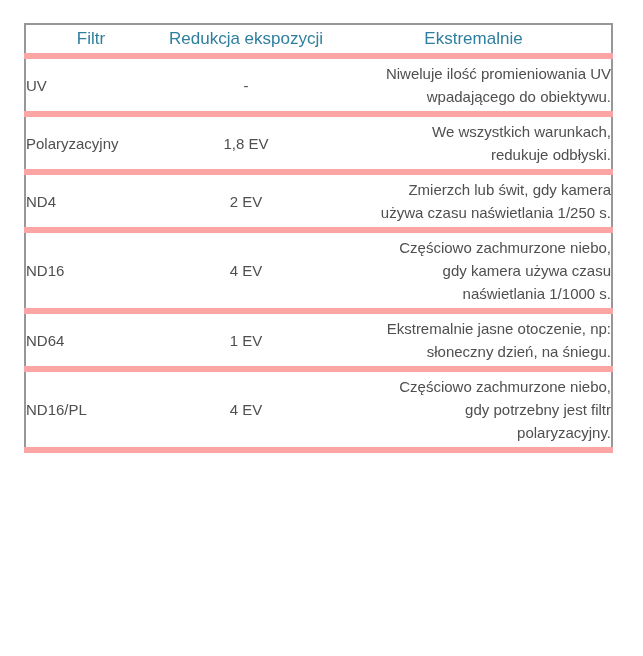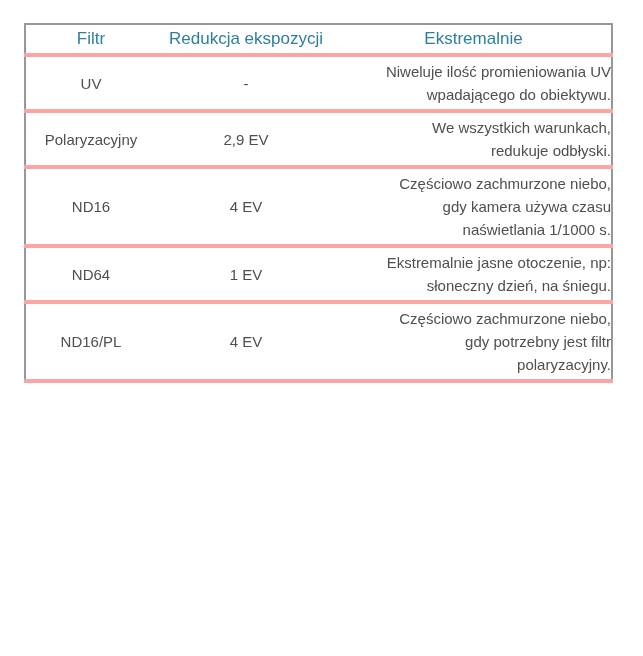--- a/index.html
+++ b/index.html
@@ -21,40 +21,40 @@
     top: 23px;
     width: 587px;
     border-collapse: collapse;
     table-layout: fixed;
     background: #ffffff;
     border: 2px solid #979797;
   }
   table.filters th,
   table.filters td {
     border-top: 2px solid #979797;
-    border-bottom: 4px solid #fca5a5;
+    border-bottom: 6px solid #fca5a5;
     border-left: none;
     border-right: none;
   }
   table.filters th {
     font-size: 17px;
     font-weight: 400;
     color: #2e7f9f;
     text-align: center;
     padding: 3px 0;
     line-height: 22px;
   }
   table.filters td {
     font-size: 15px;
     color: #4f4f4f;
     vertical-align: middle;
     padding: 3px 0;
     line-height: 23px;
   }
-  td.cell-filter  { text-align: center; }
+  td.cell-filter  { text-align: left; }
   td.cell-ev      { text-align: center; }
   td.cell-app {
     text-align: right;
     padding: 3px 10px 3px 20px;
     white-space: pre-line;
   }
 </style>
 </head>
 <body>
 
@@ -74,23 +74,29 @@
     </thead>
     <tbody id="table-body">
         <tr>
     <td class="cell-filter">UV</td>
     <td class="cell-ev">-</td>
     <td class="cell-app">Niweluje ilość promieniowania UV
 wpadającego do obiektywu.</td>
   </tr>
         <tr>
     <td class="cell-filter">Polaryzacyjny</td>
-    <td class="cell-ev">2,9 EV</td>
+    <td class="cell-ev">1,8 EV</td>
     <td class="cell-app">We wszystkich warunkach,
 redukuje odbłyski.</td>
+  </tr>
+        <tr>
+    <td class="cell-filter">ND4</td>
+    <td class="cell-ev">2 EV</td>
+    <td class="cell-app">Zmierzch lub świt, gdy kamera
+używa czasu naświetlania 1/250 s.</td>
   </tr>
         <tr>
     <td class="cell-filter">ND16</td>
     <td class="cell-ev">4 EV</td>
     <td class="cell-app">Częściowo zachmurzone niebo,
 gdy kamera używa czasu
 naświetlania 1/1000 s.</td>
   </tr>
         <tr>
     <td class="cell-filter">ND64</td>

